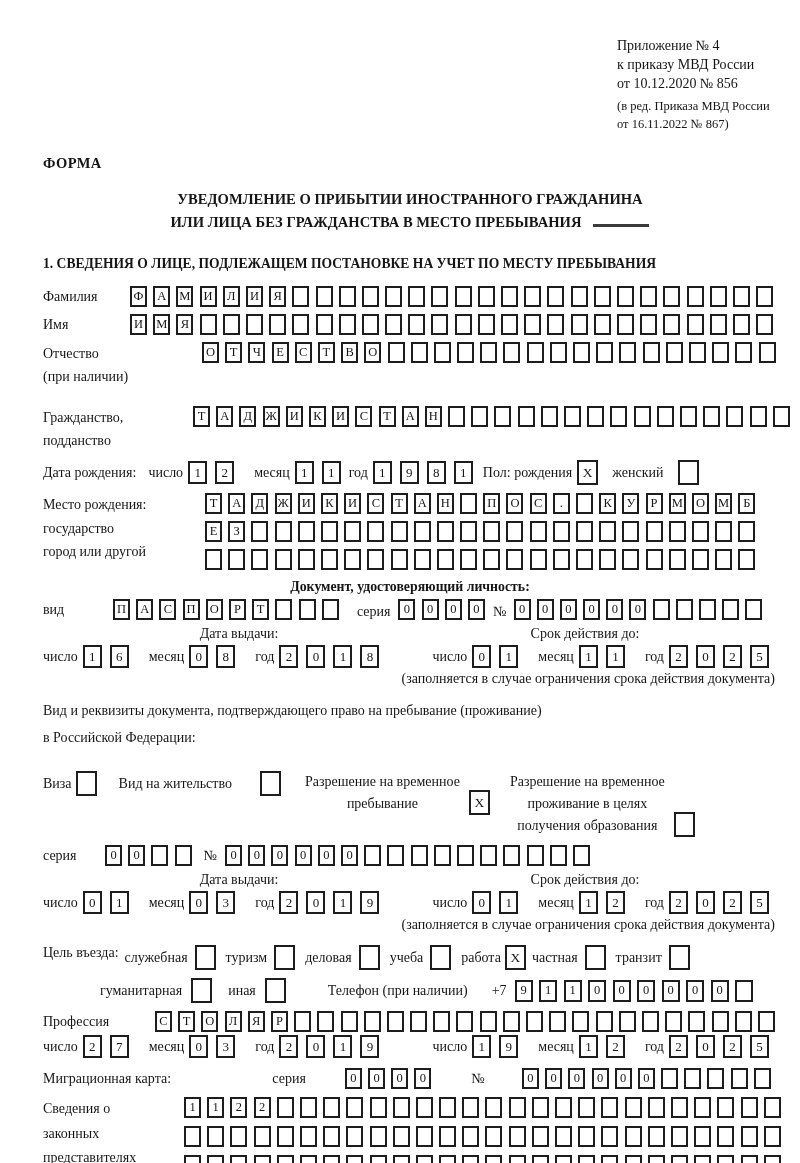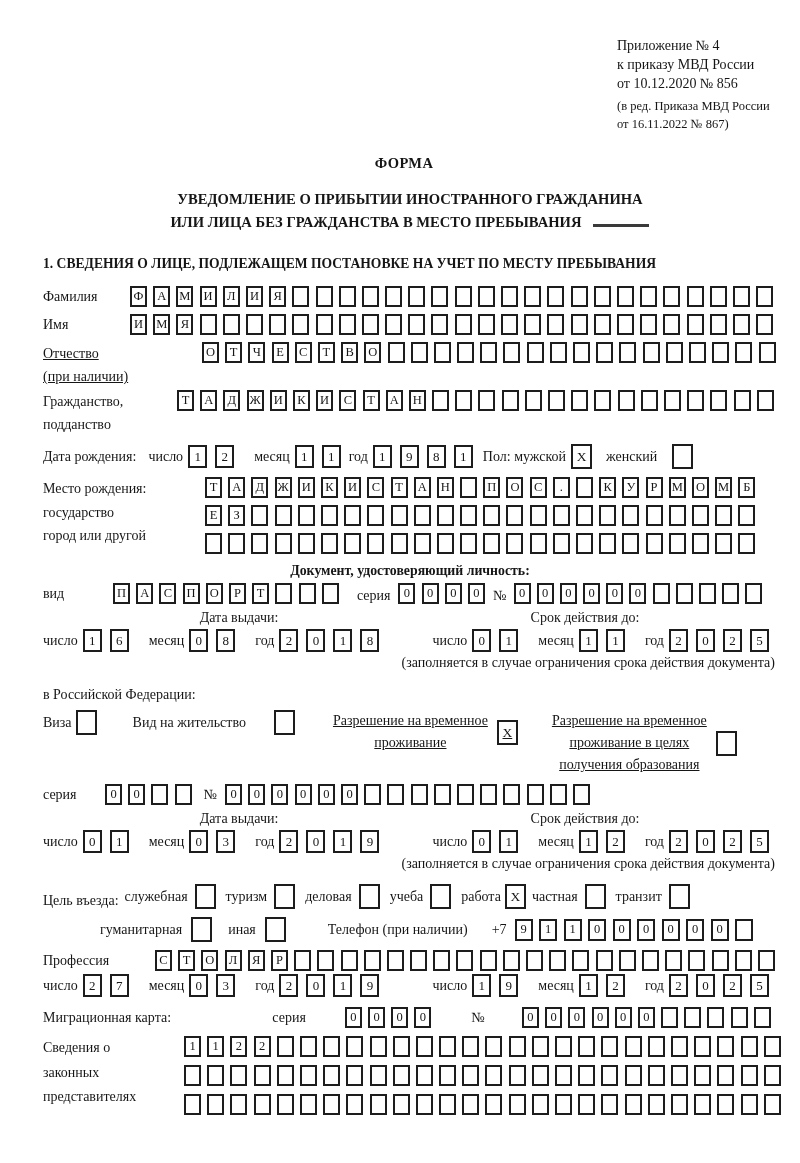--- a/index.html
+++ b/index.html
@@ -4,66 +4,66 @@
 <style>
   html,body{margin:0;padding:0;background:#888;}
   .page{position:relative;width:800px;height:1163px;background:#ffffff;
         font-family:"Liberation Serif","DejaVu Serif",serif;color:#161616;
         font-size:14px;overflow:hidden;}
   .inner{padding:36px 23px 0 43px;}
 
   
   .appendix{margin-left:574px;font-size:14px;line-height:19px;}
   .edition{margin-left:574px;font-size:12.5px;line-height:18px;margin-top:4px;}
-  .forma{text-align:center;font-weight:bold;font-size:14.5px;margin-top:22px;padding-right:12px;letter-spacing:.4px;}
+  .forma{text-align:left;font-weight:bold;font-size:14.5px;margin-top:22px;padding-right:12px;letter-spacing:.4px;}
 
   .title{text-align:center;font-weight:bold;font-size:14.6px;line-height:23px;margin-top:16px;}
   .blank{display:inline-block;width:56px;height:12px;border-bottom:3px solid #3a3a3a;margin-left:12px;}
   .sec-heading{font-weight:bold;font-size:13.6px;margin-top:22px;}
 
   
   .cells{display:flex;flex-wrap:nowrap;}
   .cb{flex:none;box-sizing:border-box;width:17px;height:21px;border:2px solid #1d1d1d;
       margin-right:6.2px;display:flex;align-items:center;justify-content:center;
       font-size:12.5px;line-height:1;background:#fff;}
   .dategroup .cb{width:19px;height:23px;margin-right:8px;font-size:13px;}
   .phone .cb{width:18px;height:22px;margin-right:6.5px;}
   .chk{flex:none;display:inline-flex;box-sizing:border-box;width:21px;height:25px;border:2px solid #1d1d1d;
        align-items:center;justify-content:center;font-size:13.5px;vertical-align:middle;background:#fff;}
 
   .row{display:flex;align-items:flex-start;margin-top:7px;}
   .lab{flex:none;line-height:21px;}
   .lab2{line-height:23px;}
-  .w87{width:87px;}  .w159{width:159px;text-decoration:underline;} .w134{width:134px;} .w162{width:162px;}
+  .w87{width:87px;}  .w159{width:159px;} .w134{width:134px;} .w162{width:162px;}
   .w112{width:112px;}
   .stack > .cells{margin-bottom:7px;}
 
   
   .dhead{display:flex;margin-top:6px;}
   .dhead .h1{width:392px;text-align:center;}
   .dhead .h2{width:300px;text-align:center;}
   .daterow{display:flex;align-items:center;margin-top:3px;}
   .dhalf{display:flex;align-items:center;width:392px;}
   .dhalf2{display:flex;align-items:center;}
   .dlbl{margin-right:5px;}
   .dgap{margin-right:12px;}
   .note{text-align:right;font-size:14px;margin-top:3px;padding-right:2px;}
 
   .intro{line-height:27px;margin-top:10px;}
 
   
-  .optrow{display:flex;align-items:flex-start;margin-top:2px;gap:14px;}
-  .opt{display:flex;align-items:center;text-decoration:underline;}
+  .optrow{display:flex;align-items:flex-start;margin-top:20px;}
+  .opt{display:flex;align-items:flex-end;}
   .opt .optlines{text-align:center;line-height:22px;}
   .opt .chk{margin-left:9px;margin-top:1px;}
   .opt-inline{display:flex;align-items:center;}
   .opt-inline .chk{margin-left:7px;}
 
   
-  .purpose{display:flex;align-items:flex-end;margin-top:12px;flex-wrap:nowrap;}
+  .purpose{display:flex;align-items:flex-start;margin-top:12px;flex-wrap:nowrap;}
   .purpose .item{display:flex;align-items:center;margin-right:10px;}
   .purpose .item .chk{margin-left:7px;}
   .purpose2{display:flex;align-items:center;margin-top:8px;padding-left:57px;}
   .purpose2 .item{display:flex;align-items:center;margin-right:16px;}
   .purpose2 .item .chk{margin-left:9px;}
   .phone-label{margin-left:26px;margin-right:24px;}
   .phone-prefix{margin-right:8px;}
 
   .mcard{display:flex;align-items:center;margin-top:10px;gap:30px;}
   .mcard .mlabel{width:212px;}
@@ -194,21 +194,21 @@
           <span class="cb"></span>
           <span class="cb"></span>
           <span class="cb"></span>
           <span class="cb"></span>
           <span class="cb"></span>
           <span class="cb"></span>
           <span class="cb"></span>
         </span>
     </div>
 
-    <div class="row" style="margin-top:2px;">
+    <div class="row" style="margin-top:18px;gap:16px;">
       <span class="lab lab2 w134">
         <span style="display:block">Гражданство,</span>
         <span style="display:block">подданство</span>
       </span>
       <span class="cells">
           <span class="cb">Т</span>
           <span class="cb">А</span>
           <span class="cb">Д</span>
           <span class="cb">Ж</span>
           <span class="cb">И</span>
@@ -248,21 +248,21 @@
           <span class="cb">1</span>
           <span class="cb">1</span>
         </span>
       <span class="dlbl">год</span>
       <span class="cells dategroup">
           <span class="cb">1</span>
           <span class="cb">9</span>
           <span class="cb">8</span>
           <span class="cb">1</span>
         </span>
-      <span class="dlbl" style="margin-left:2px;">Пол: мужской</span>
+      <span class="dlbl" style="margin-left:2px;">Пол: рождения</span>
       <span class="chk">X</span>
       <span class="dlbl" style="margin-left:14px;">женский</span>
       <span class="chk" style="margin-left:10px;"></span>
     </div>
 
     <div class="row" style="margin-top:8px;">
       <span class="lab w162" style="line-height:23.5px;">
         <span style="display:block">Место рождения:</span>
         <span style="display:block">государство</span>
         <span style="display:block">город или другой</span>
@@ -426,35 +426,36 @@
             <span class="cb">2</span>
             <span class="cb">0</span>
             <span class="cb">2</span>
             <span class="cb">5</span>
           </span>
       </div>
     </div>
     <div class="note">(заполняется в случае ограничения срока действия документа)</div>
 
     <div class="intro">
+      <div>Вид и реквизиты документа, подтверждающего право на пребывание (проживание)</div>
       <div>в Российской Федерации:</div>
     </div>
     <div class="optrow">
       <span class="opt-inline">
         <span>Виза</span>
         <span class="chk" style="margin-left:4px;"></span>
       </span>
       <span class="opt-inline" style="margin-left:22px;">
         <span>Вид на жительство</span>
         <span class="chk" style="margin-left:28px;"></span>
       </span>
       <span class="opt" style="margin-left:24px;">
         <span class="optlines">
           <span style="display:block">Разрешение на временное</span>
-          <span style="display:block">проживание</span>
+          <span style="display:block">пребывание</span>
         </span>
         <span class="chk">X</span>
       </span>
       <span class="opt" style="margin-left:20px;">
         <span class="optlines">
           <span style="display:block">Разрешение на временное</span>
           <span style="display:block">проживание в целях</span>
           <span style="display:block">получения образования</span>
         </span>
         <span class="chk"></span>

